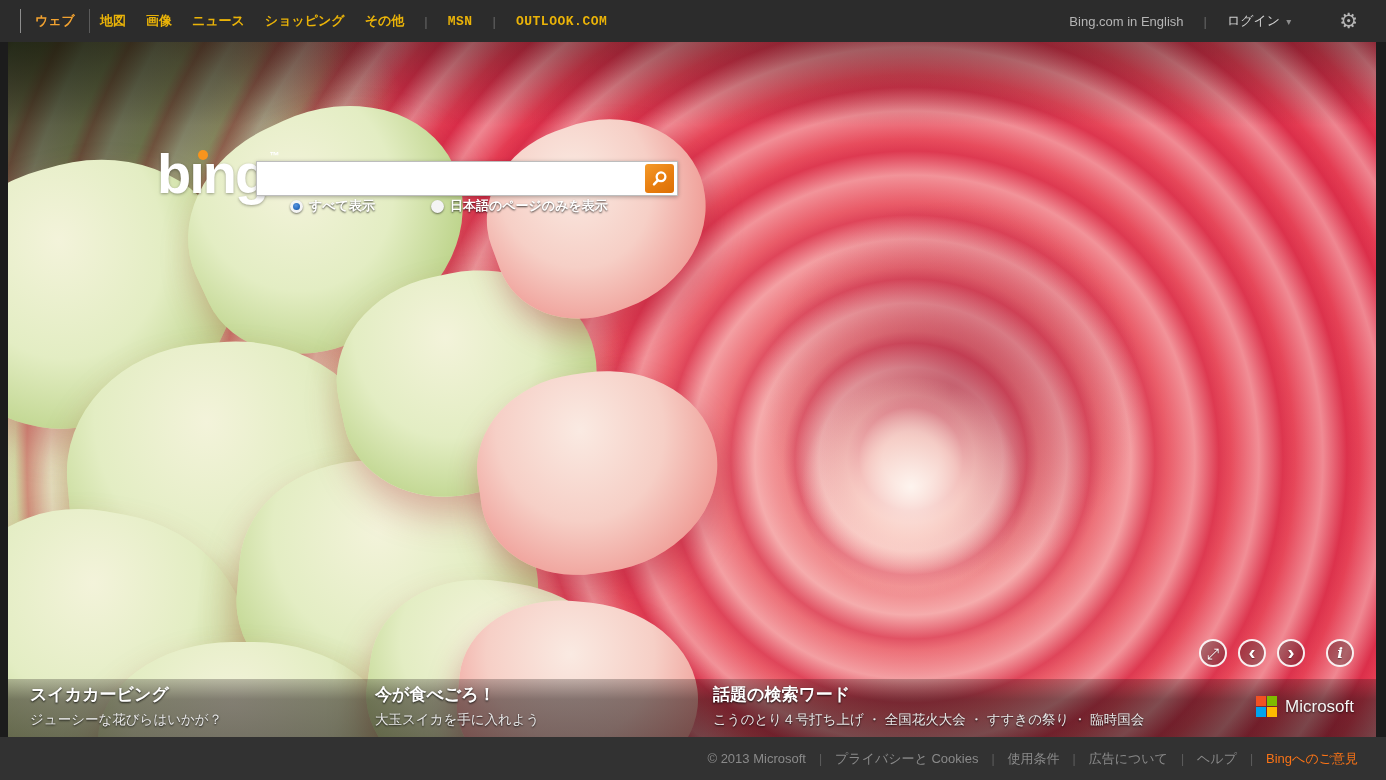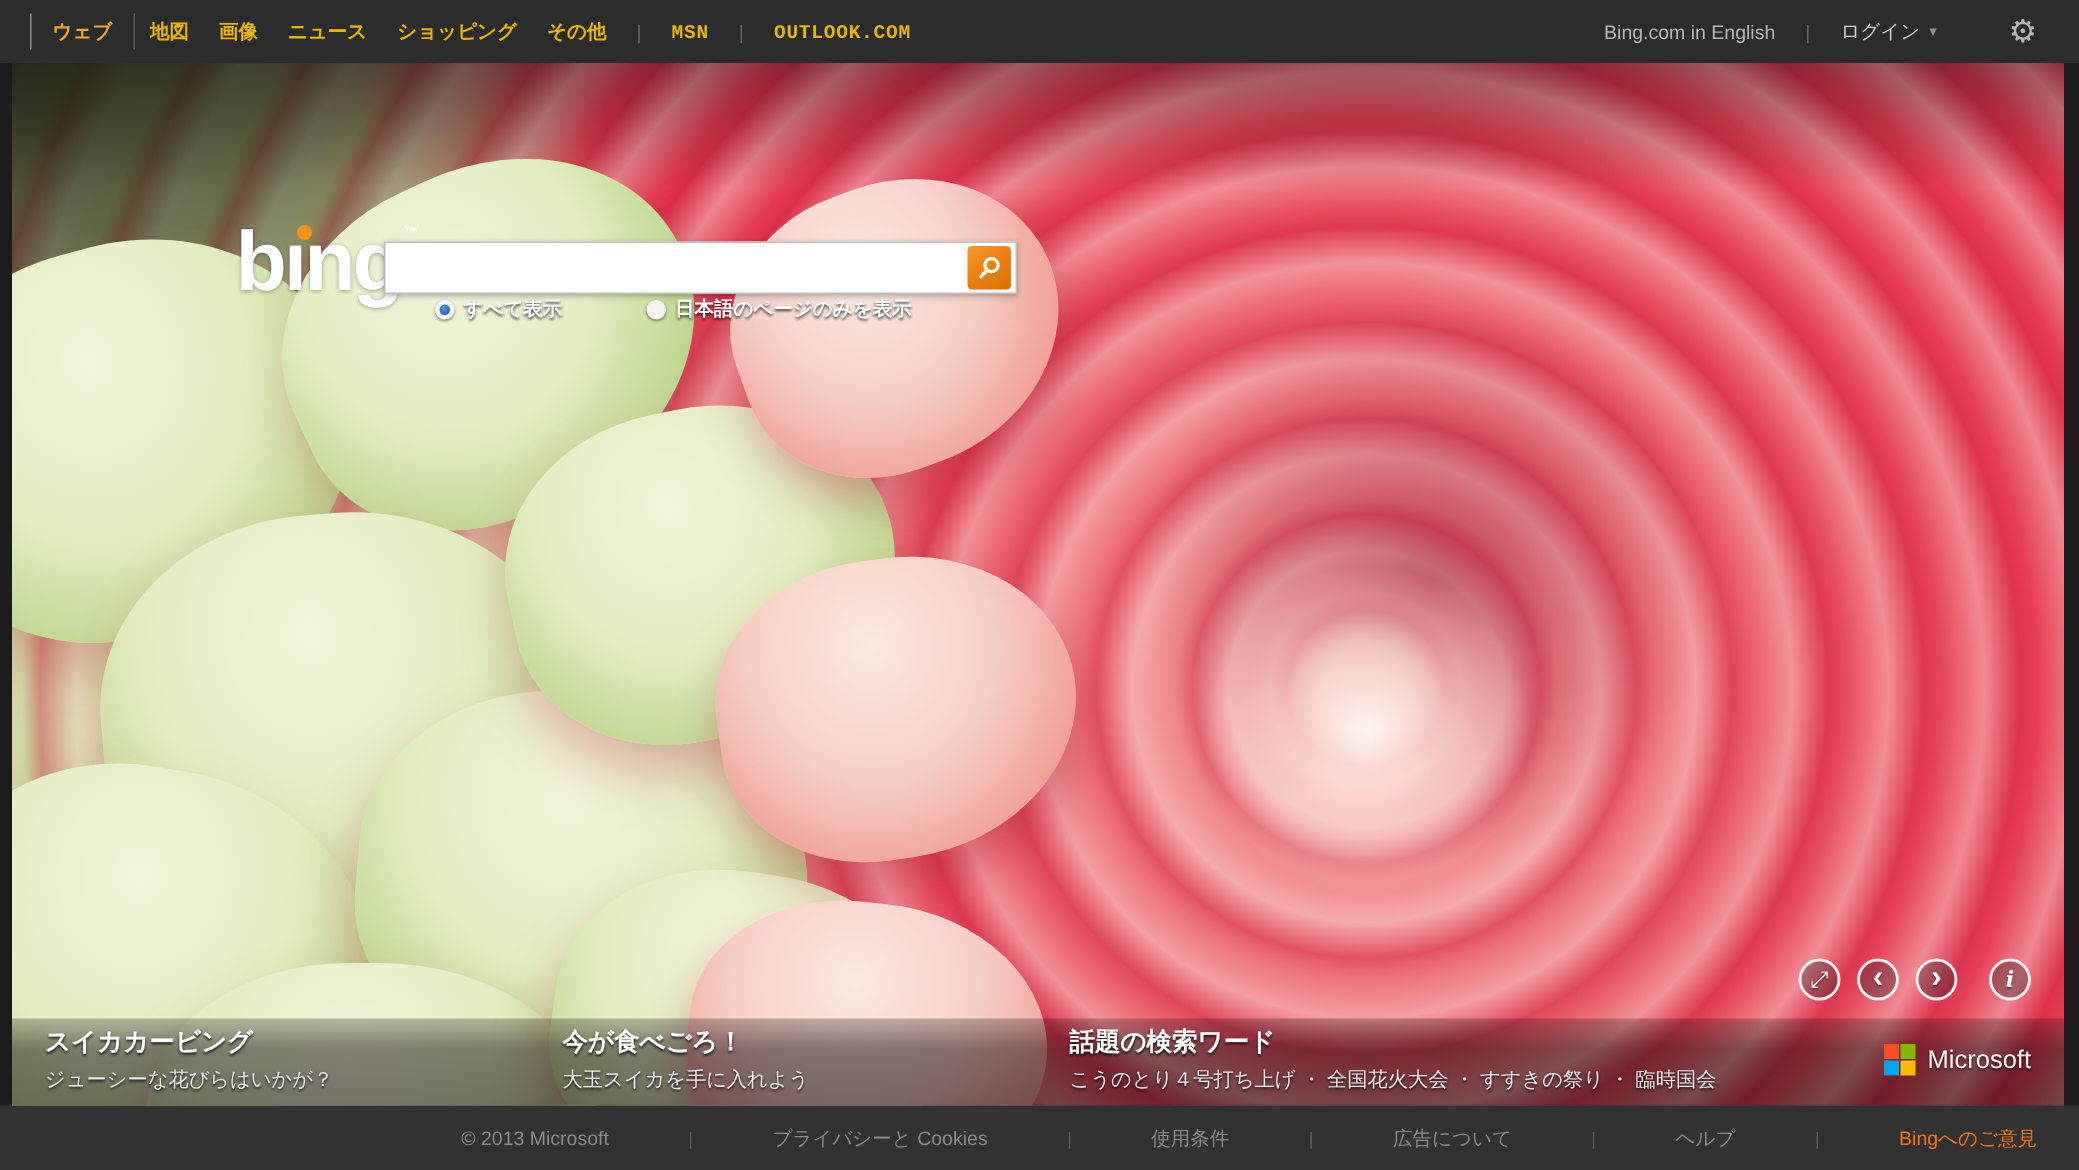--- a/index.html
+++ b/index.html
@@ -128,21 +128,21 @@
 
   .ms-logo { position:absolute; right:22px; top:17px; display:flex; align-items:center; gap:8px; cursor:pointer; }
   .ms-squares { display:grid; grid-template-columns:10px 10px; grid-template-rows:10px 10px; gap:1px; }
   .sq { width:10px; height:10px; }
   .sq.red{background:#f25022;} .sq.green{background:#7fba00;} .sq.blue{background:#00a4ef;} .sq.yellow{background:#ffb900;}
   .ms-text { color:#f5f5f5; font-size:17px; text-shadow:0 1px 2px rgba(0,0,0,0.6); }
 
   
   .footer {
     position:absolute; left:0; right:0; bottom:0; height:43px; background:#323232; z-index:20;
-    display:flex; align-items:center; justify-content:flex-end; padding-right:28px;gap:40px;
+    display:flex; align-items:center; justify-content:flex-end; padding-right:28px;
   }
   .footer a, .footer span.txt { color:#8a8a8a; font-size:13px; text-decoration:none; white-space:nowrap; }
   .footer a { cursor:pointer; }
   .footer .f-sep { color:#5f5f5f; font-size:12px; margin:0 13px; }
   .footer .bright { color:#f97316; }
 </style>
 </head>
 <body>
 
 <header class="topnav">

